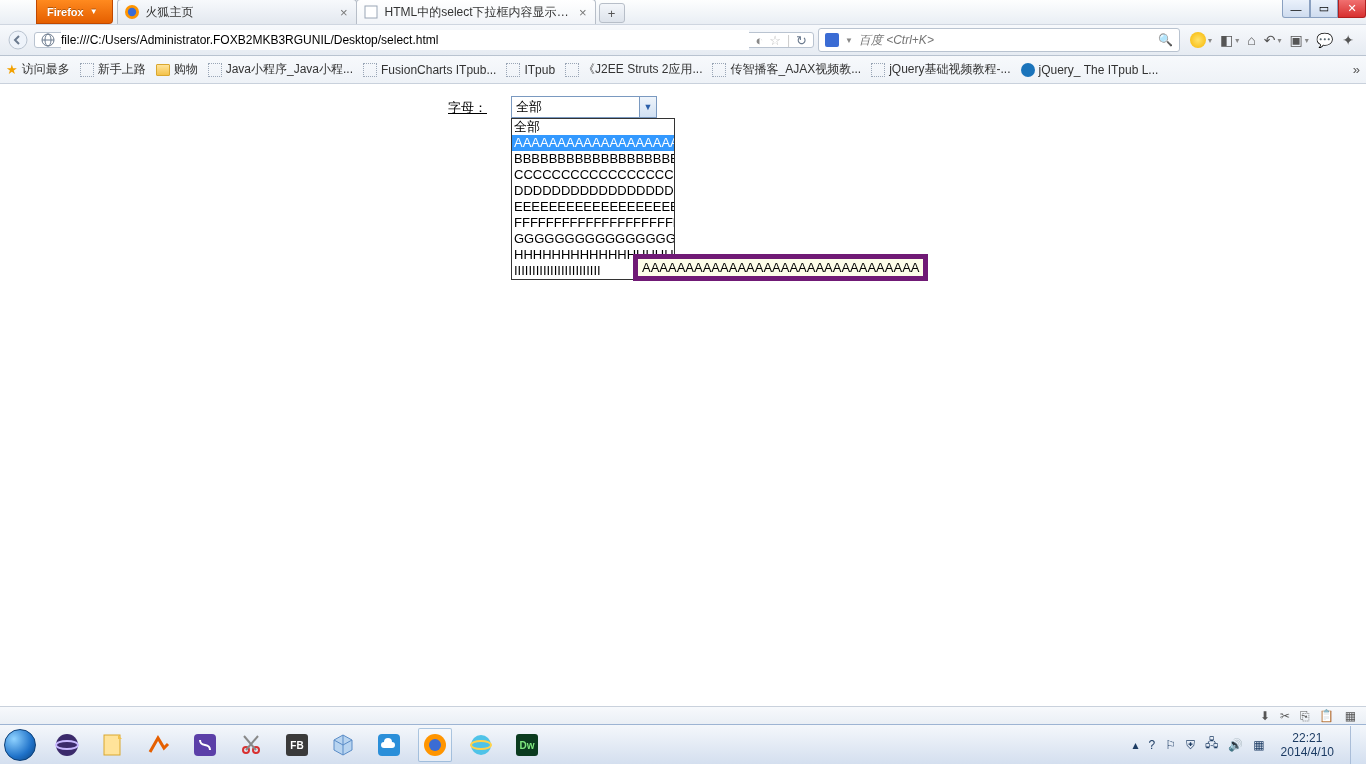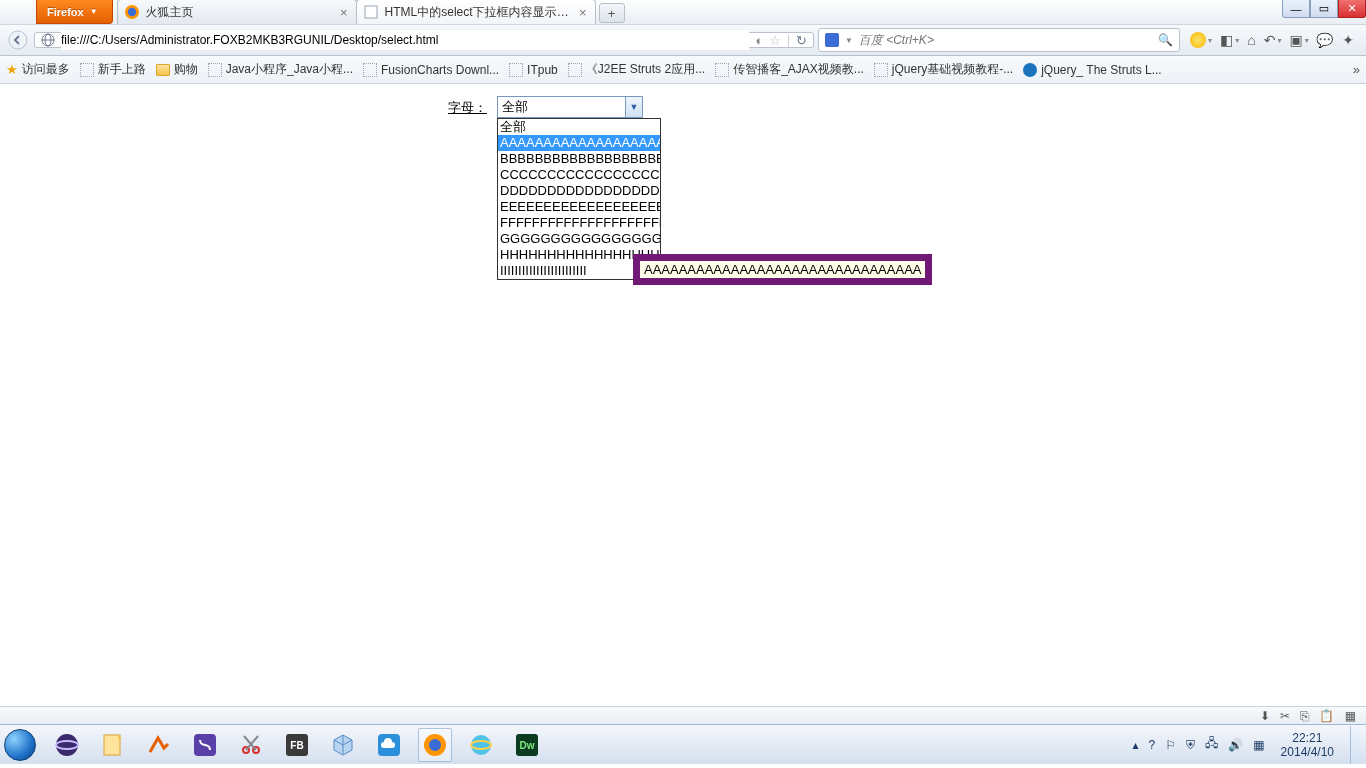--- a/index.html
+++ b/index.html
@@ -45,29 +45,29 @@
 .bm { display:flex; align-items:center; gap:4px; white-space:nowrap; }
 .bm .pgic { width:14px; height:14px; border:1px dotted #9aa6b6; display:inline-block; }
 .bm .fold { width:14px; height:12px; background:linear-gradient(#ffe39a,#f3c24a); border:1px solid #d9a72f; border-radius:1px; display:inline-block; }
 .bm .starico{ color:#f2a100; font-size:13px; }
 .bm .jqic{ width:14px;height:14px;border-radius:50%;background:#1b74bb;display:inline-block; }
 .bmbar .chev { margin-left:auto; color:#555; font-size:13px; }
 
 
 .page { position:relative; height:622px; background:#fff; }
 .form-row { position:absolute; left:448px; top:12px; font-size:13px; display:flex; align-items:flex-start; }
-.form-label { padding-top:3px; margin-right:10px;text-decoration:underline; }
+.form-label { padding-top:3px; margin-right:24px;text-decoration:underline; }
 .select-wrap { position:relative; }
 .select-box { width:146px; height:22px; border:1px solid #7a99c0; background:#fff; display:flex; align-items:center; font-size:13px; }
 .select-box .sel-text { flex:1; padding:0 4px; overflow:hidden; }
 .select-box .sel-btn { width:17px; height:100%; border-left:1px solid #7a99c0; background:linear-gradient(#eef4fb,#d2e1f3); display:flex;align-items:center;justify-content:center; color:#2b5fa9; font-size:9px; }
 .dropdown { position:absolute; left:0; top:22px; width:164px; border:1px solid #333; background:#fff; font-size:13px; line-height:16px; overflow:hidden; }
 .dropdown .opt { padding:0 2px; white-space:nowrap; overflow:hidden; }
 .dropdown .opt.hl { background:#3399ff; color:#fff; }
-.tooltip { position:absolute; left:633px; top:170px; background:#fdfde9; border:7px solid #701a75; padding:1px 4px; font-size:13px; white-space:nowrap; }
+.tooltip { position:absolute; left:633px; top:170px; background:#fdfde9; border:5px solid #701a75; padding:1px 4px; font-size:13px; white-space:nowrap; }
 .watermark { position:absolute; left:50%; top:306px; transform:translateX(-50%); color:#d7d7d7; font-family:"Courier New",monospace; font-size:18px; letter-spacing:1px; }
 
 
 .addonbar { height:18px; background:linear-gradient(#f7f9fc,#eaeff5); border-top:1px solid #c9d1dc; display:flex; align-items:center; justify-content:flex-end; padding:0 10px; gap:10px; color:#555; font-size:12px; }
 
 
 .taskbar { height:40px; background:linear-gradient(#f4f7fb,#d4dfef); border-top:1px solid #9db4d3; display:flex; align-items:center;justify-content:flex-end; }
 .start { width:40px; height:40px; display:flex; align-items:center; justify-content:center; }
 .orb { width:32px;height:32px;border-radius:50%;background:radial-gradient(circle at 30% 30%,#8fd2ff,#1f72c9 60%,#0b3f78);border:1px solid #0b3f78; position:relative; }
 .tb-items { display:flex; align-items:center; gap:12px; padding:0 10px; }
@@ -169,41 +169,41 @@
   <div class="bm">
       <span class="fold"></span>
       <span>购物</span>
     </div>
   <div class="bm">
       <span class="pgic"></span>
       <span>Java小程序_Java小程...</span>
     </div>
   <div class="bm">
       <span class="pgic"></span>
-      <span>FusionCharts Downl...</span>
+      <span>FusionCharts ITpub...</span>
     </div>
   <div class="bm">
       <span class="pgic"></span>
       <span>ITpub</span>
     </div>
   <div class="bm">
       <span class="pgic"></span>
       <span>《J2EE Struts 2应用...</span>
     </div>
   <div class="bm">
       <span class="pgic"></span>
       <span>传智播客_AJAX视频教...</span>
     </div>
   <div class="bm">
       <span class="pgic"></span>
       <span>jQuery基础视频教程-...</span>
     </div>
   <div class="bm">
       <span class="jqic"></span>
-      <span>jQuery_ The Struts L...</span>
+      <span>jQuery_ The ITpub L...</span>
     </div>
   <span class="chev">»</span>
 </div>
 
 <div class="page">
   <div class="form-row">
     <div class="form-label">字母：</div>
     <div class="select-wrap">
       <div class="select-box">
         <div class="sel-text">全部</div>

